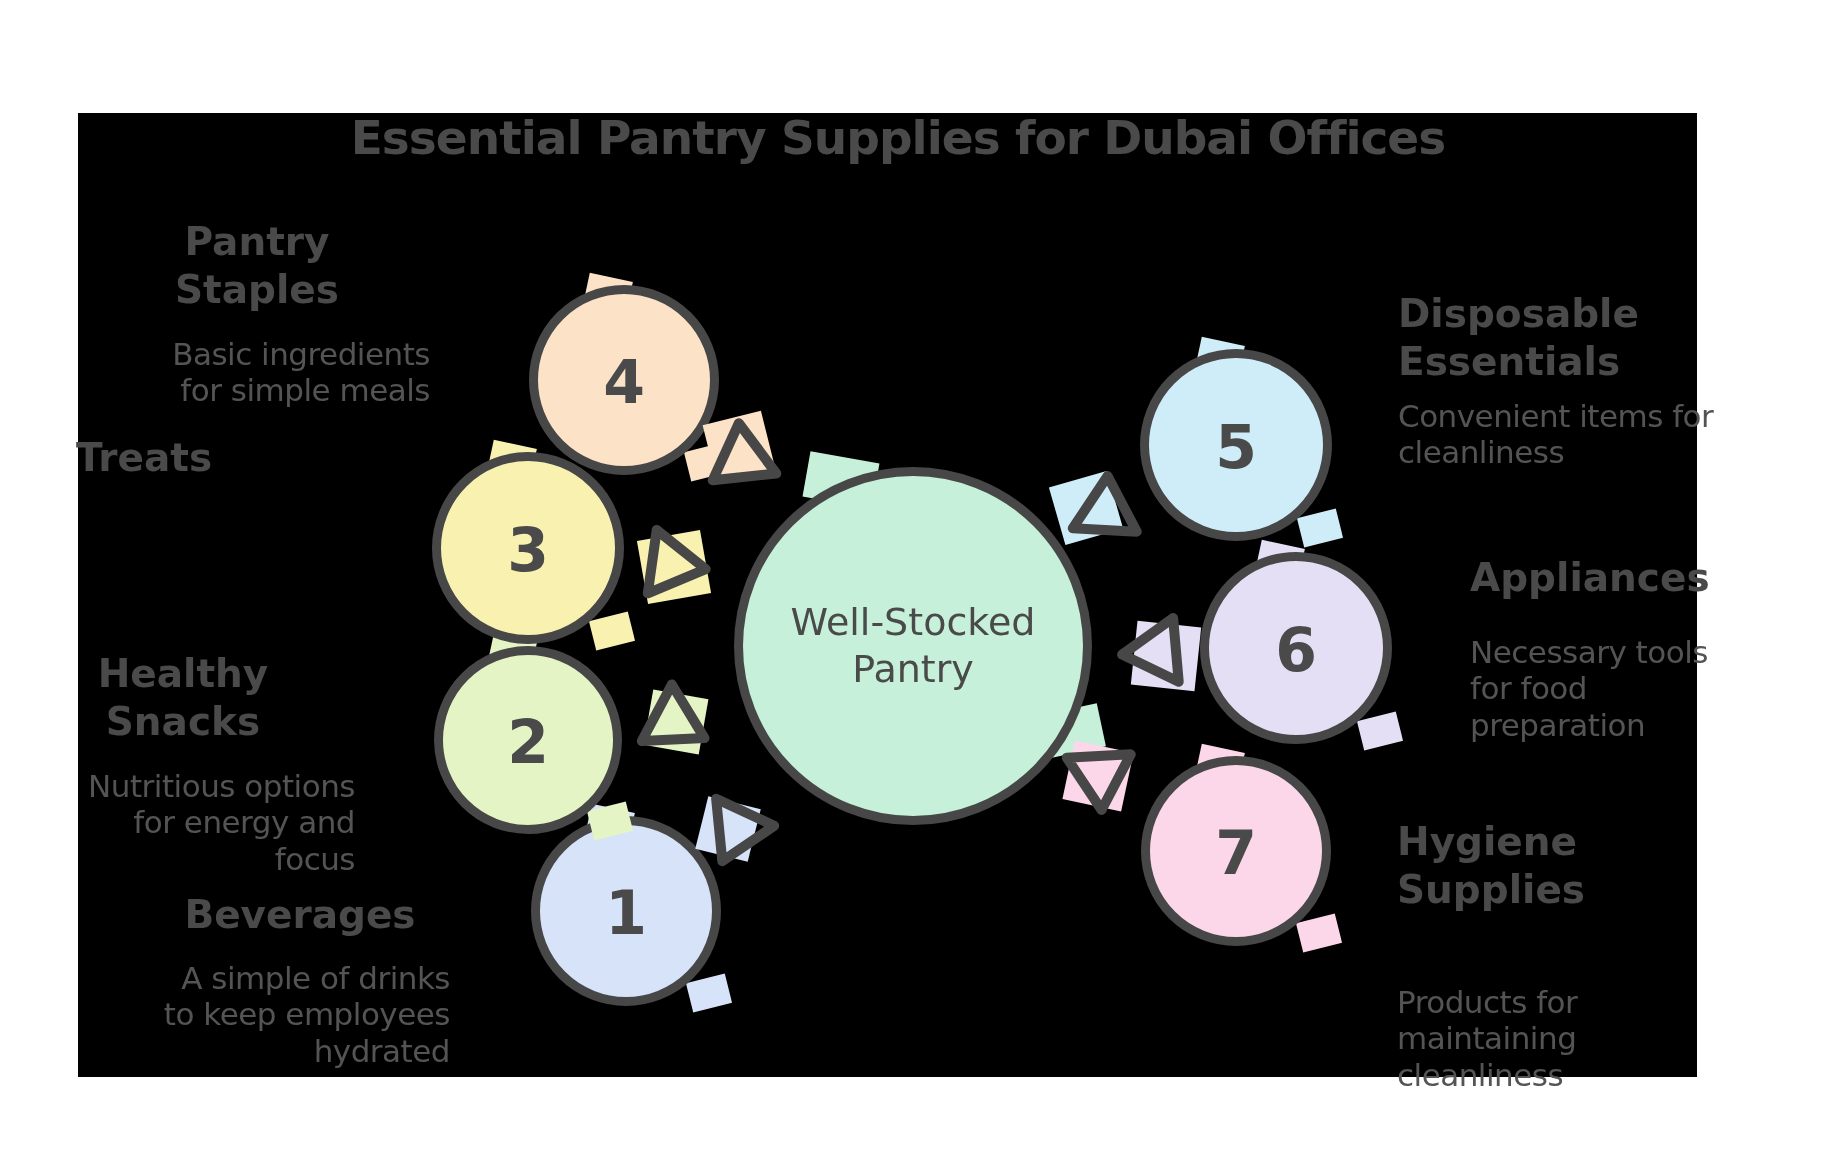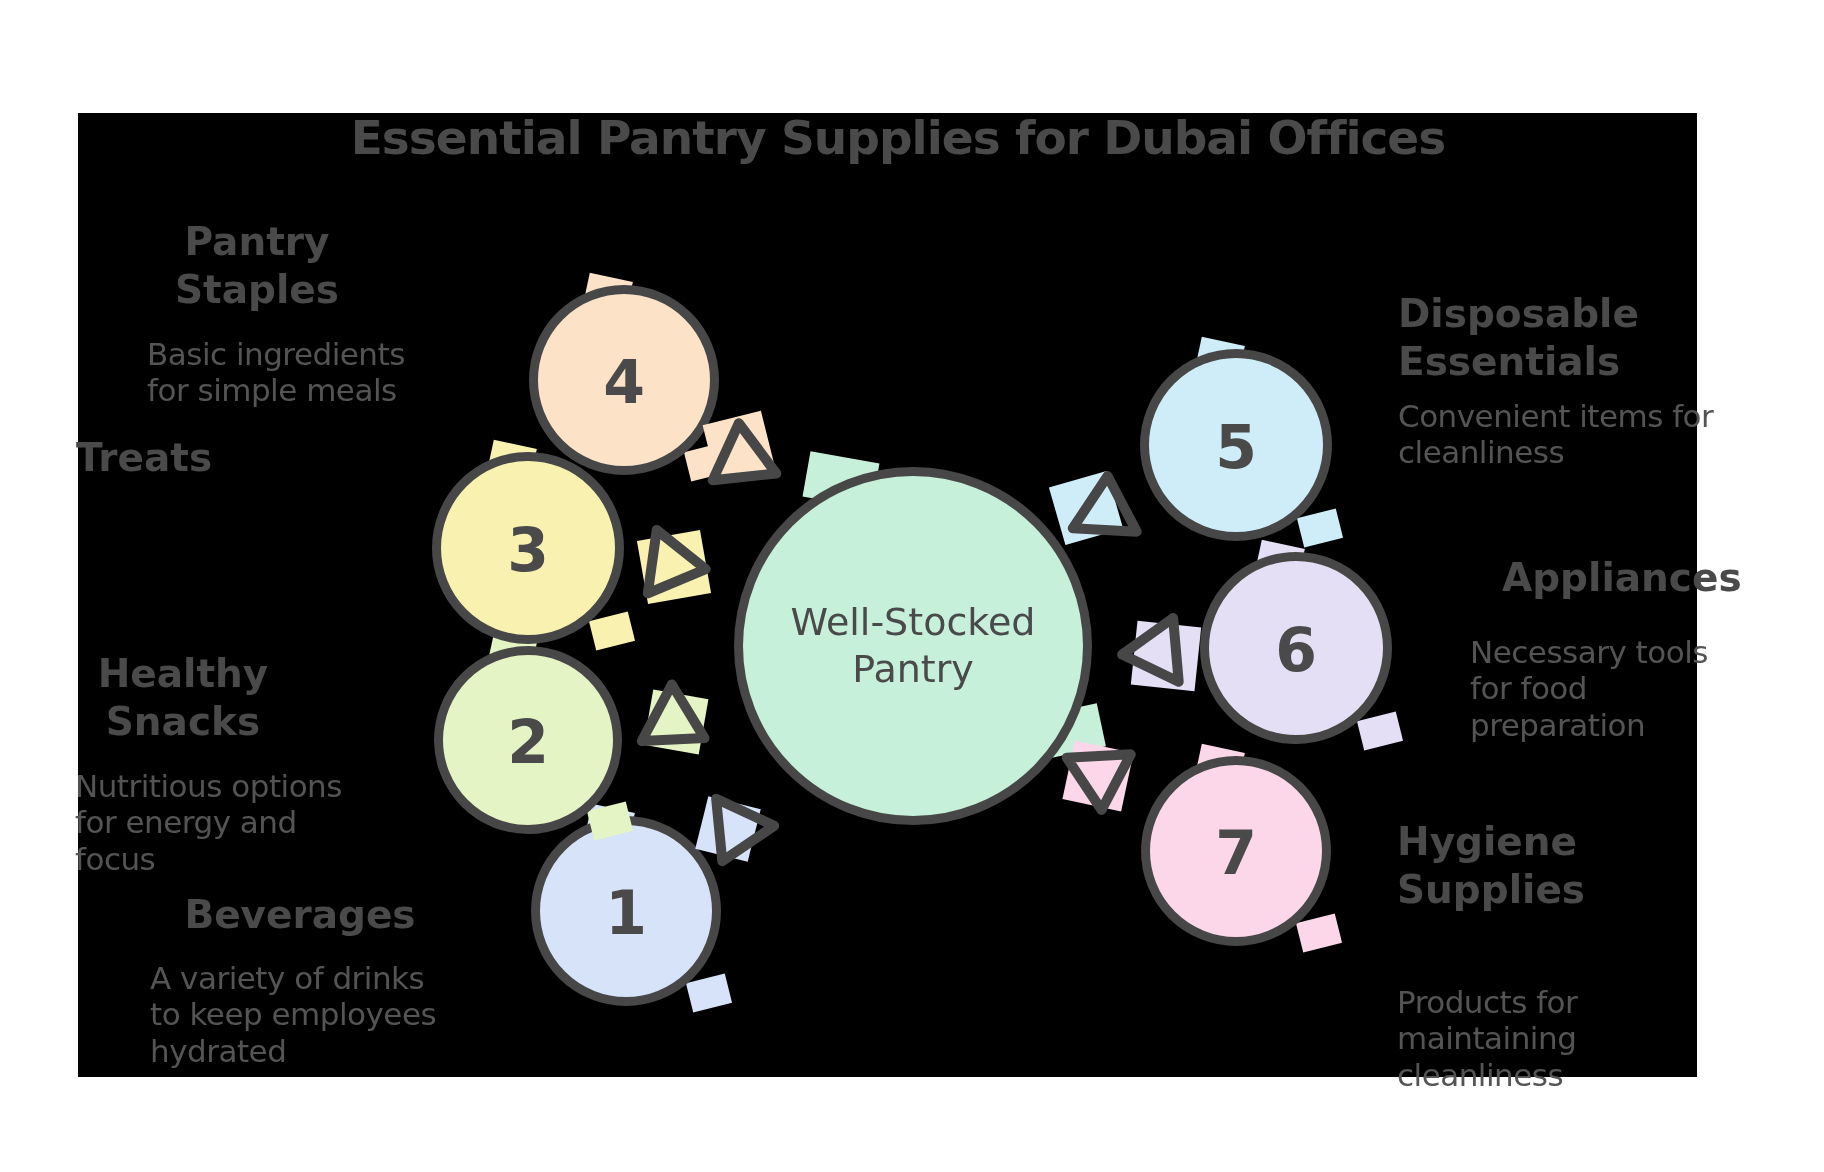--- a/index.html
+++ b/index.html
@@ -45,27 +45,27 @@
   .m4{left:702px;top:413px;} .m4 .msq{transform:translate(-3px,-6px) rotate(-14deg);} .m4 .tri{transform:rotate(-6deg);}
   .m5{left:1060px;top:466px;} .m5 .msq{transform:translate(-14px,2px) rotate(-16deg);} .m5 .tri{transform:translateX(6px) rotate(3deg);}
   .m6{left:1118px;top:612px;} .m6 .msq{width:64px;height:64px;transform:translate(6px,2px) rotate(6deg);} .m6 .tri{transform:translateX(-6px) rotate(-95deg);}
   .m7{left:1060px;top:740px;} .m7 .msq{transform:translate(-2px,-4px) rotate(12deg);} .m7 .tri{transform:rotate(177deg);}
 
   
   .hd{position:absolute;font-size:39px;font-weight:bold;color:var(--heading);
       line-height:1.23;white-space:pre-line;}
   .ds{position:absolute;font-size:31px;color:var(--text);line-height:1.17;
       letter-spacing:-0.5px;white-space:pre-line;}
-  .hd.center{text-align:center;} .ds.right{text-align:left;}
+  .hd.center{text-align:center;} .ds.right{text-align:right;}
   .hd.t4{left:117px;top:218px;width:280px;} .ds.t4{left:147px;top:336px;width:283px;}
   .hd.t3{left:76px;top:434px;}              .ds.t3{left:52px;top:506px;width:280px;}
   .hd.t2{left:63px;top:650px;width:240px;}  .ds.t2{left:75px;top:768px;width:280px;}
   .hd.t1{left:130px;top:891px;width:340px;} .ds.t1{left:150px;top:960px;width:300px;}
   .hd.t5{left:1398px;top:290px;}            .ds.t5{left:1398px;top:398px;}
-  .hd.t6{left:1470px;top:554px;margin-left:32px;}            .ds.t6{left:1470px;top:634px;}
+  .hd.t6{left:1470px;top:554px;}            .ds.t6{left:1470px;top:634px;}
   .hd.t7{left:1397px;top:818px;}            .ds.t7{left:1397px;top:940px;margin-top:44px;}
 </style>
 </head>
 <body>
 
 <div id="root">
   <div class="canvas"></div>
 
   <div class="title">Essential Pantry Supplies for Dubai Offices</div>
 
@@ -178,21 +178,21 @@
 
   <div class="hd t3">Treats</div>
 
   <div class="hd center t2">Healthy
 Snacks</div>
   <div class="ds right  t2">Nutritious options
 for energy and
 focus</div>
 
   <div class="hd center t1">Beverages</div>
-  <div class="ds right  t1">A variety of drinks
+  <div class="ds right  t1">A simple of drinks
 to keep employees
 hydrated</div>
 
   <div class="hd t5">Disposable
 Essentials</div>
   <div class="ds t5">Convenient items for
 cleanliness</div>
 
   <div class="hd t6">Appliances</div>
   <div class="ds t6">Necessary tools

